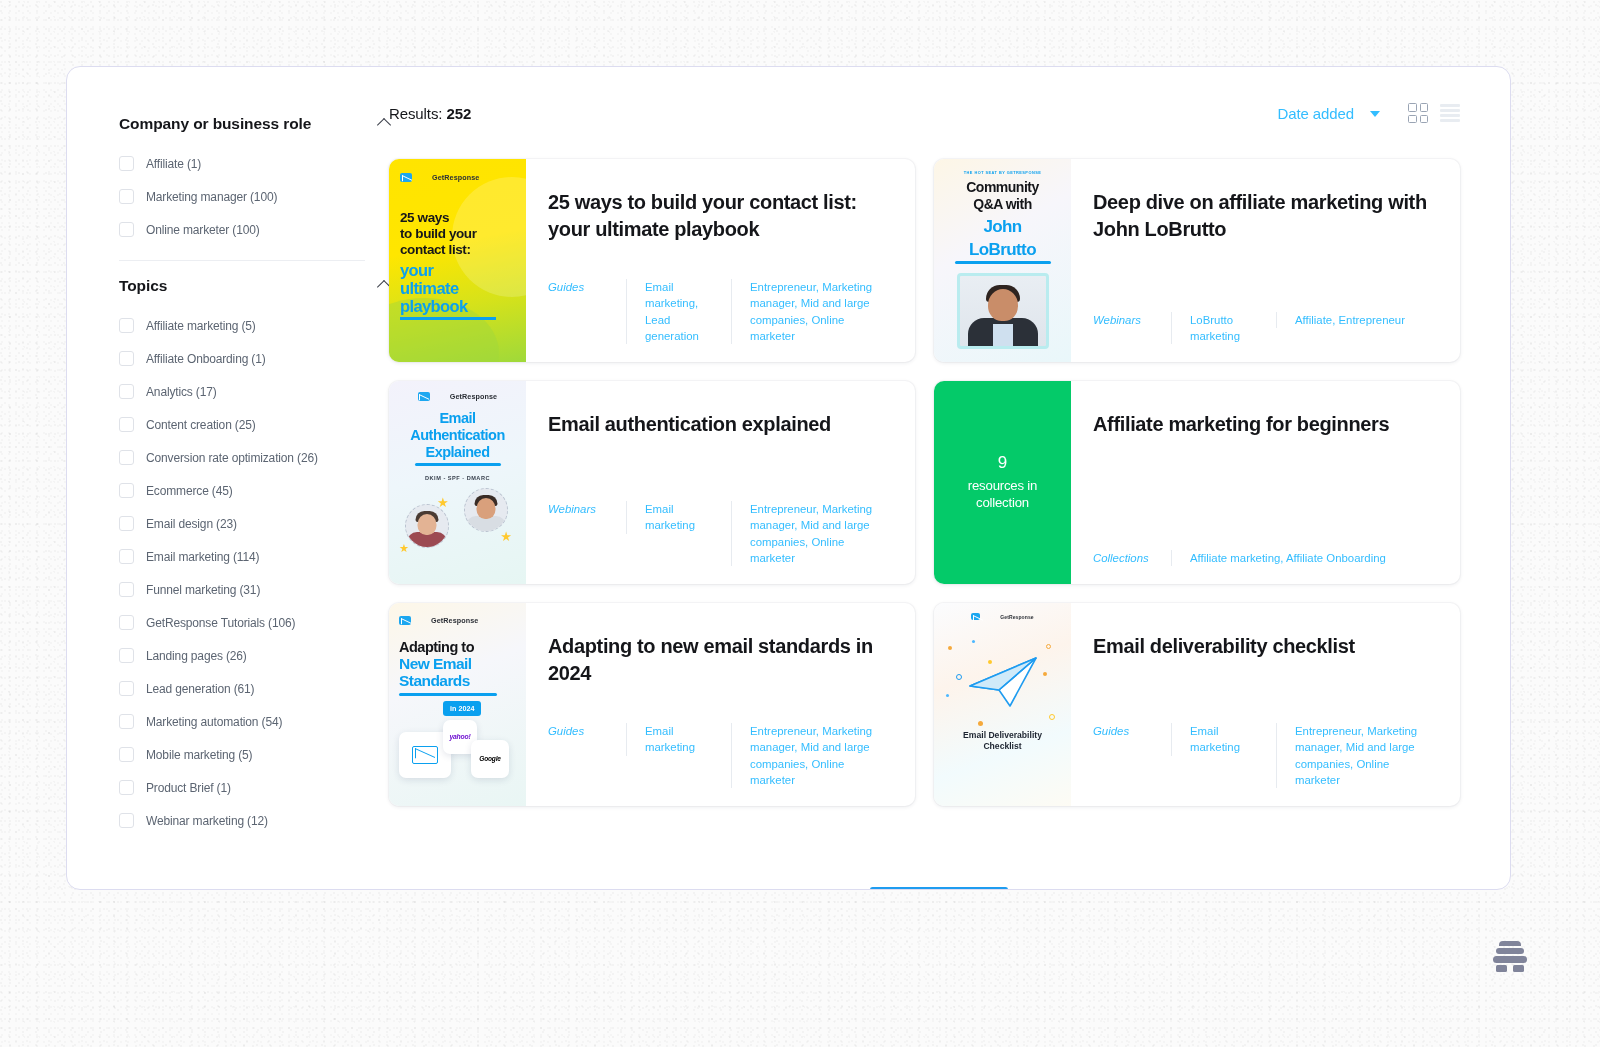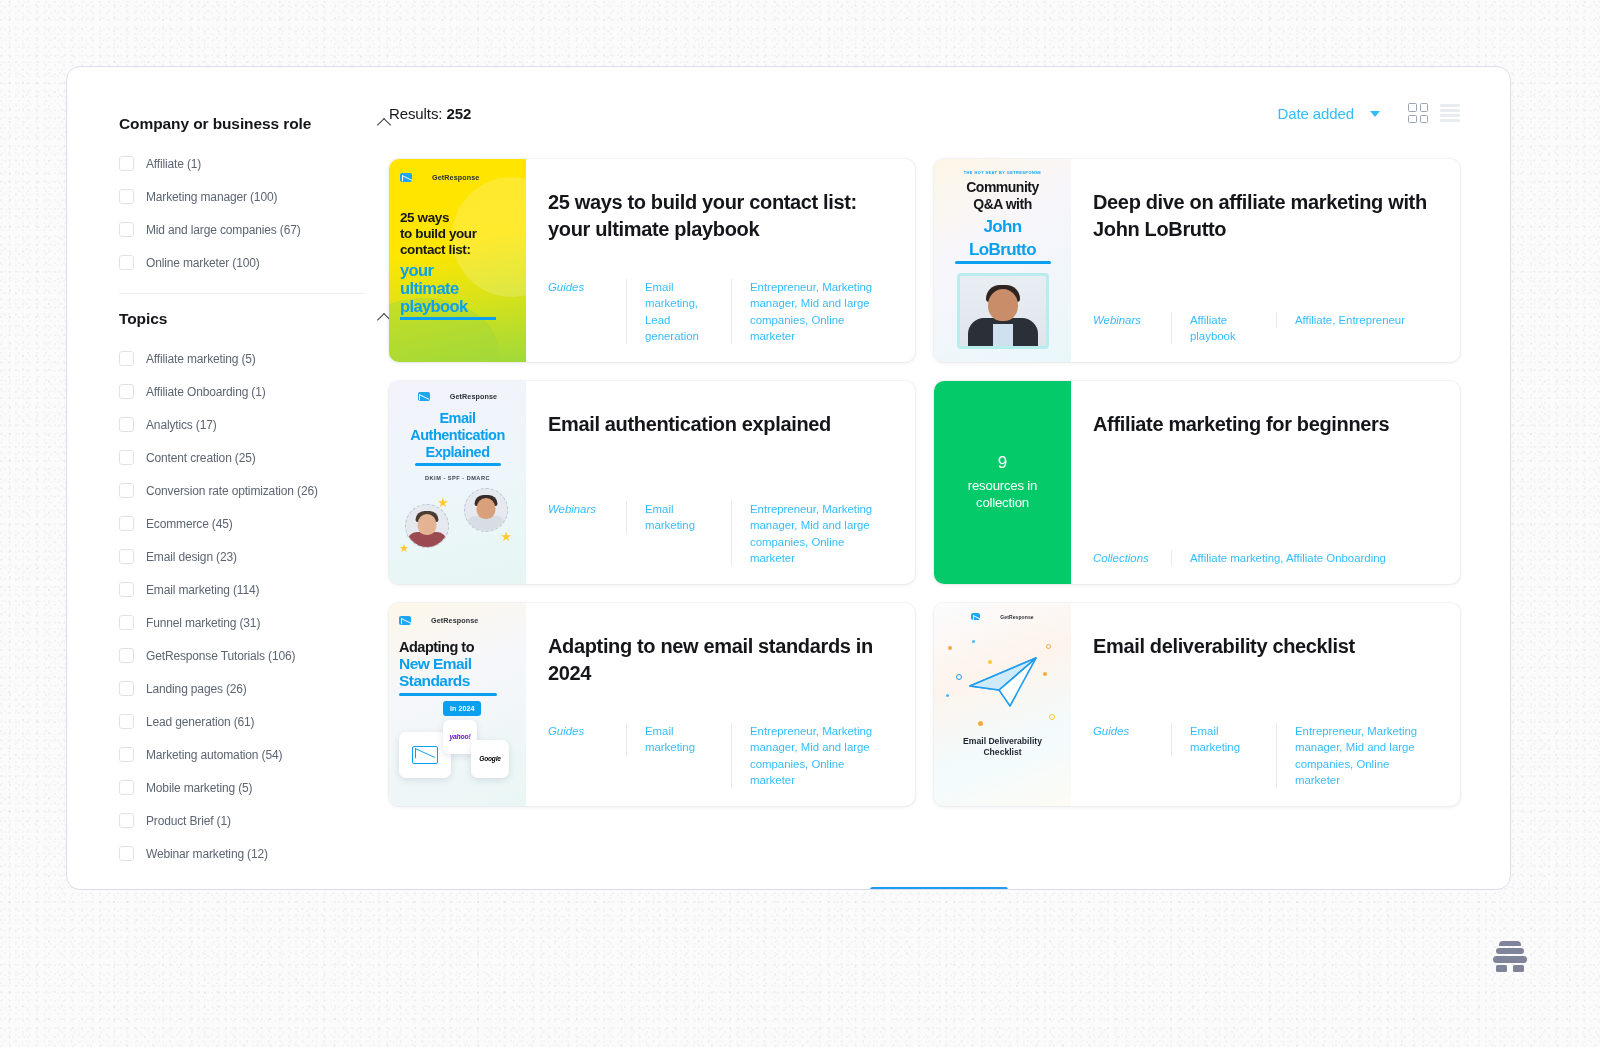--- a/index.html
+++ b/index.html
@@ -454,21 +454,21 @@
   .cov6 {
     background: linear-gradient(160deg,#fbfcfe 0%, #fdf4ec 35%, #f2fbfd 70%, #fdfbf4 100%);
     padding: 10px 8px 0 8px;
     text-align: center;
   }
   .cov6 .plane { position: relative; height: 92px; margin-top: 18px; }
   .cov6 .dots i {
     position: absolute;
     border-radius: 50%;
   }
-  .cov6 .cap { font-size: 8.6px; font-weight: bold; color: #1d2430; line-height: 1.3; margin-top: 6px; }
+  .cov6 .cap { font-size: 8.6px; font-weight: bold; color: #1d2430; line-height: 1.3; }
 
   
   .scroll-ind {
     position: absolute;
     left: 50%;
     transform: translateX(-50%);
     bottom: -3px;
     width: 138px;
     height: 5px;
     background: #1f9cf0;
@@ -498,24 +498,20 @@
         <span class="chev"></span>
       </div>
       <ul class="facet-list">
         <li class="facet-item">
           <span class="cbox"></span>
           <span class="facet-label">Affiliate (1)</span>
         </li>
         <li class="facet-item">
           <span class="cbox"></span>
           <span class="facet-label">Marketing manager (100)</span>
-        </li>
-        <li class="facet-item">
-          <span class="cbox"></span>
-          <span class="facet-label">Mid and large companies (67)</span>
         </li>
         <li class="facet-item">
           <span class="cbox"></span>
           <span class="facet-label">Online marketer (100)</span>
         </li>
       </ul>
     </div>
 
     <div class="divider"></div>
 
@@ -666,21 +662,21 @@
             <span class="torso"></span>
               <span class="shirt"></span>
             <span class="hair"></span>
               <span class="face"></span>
           </div>
         </div>
         <div class="card-body">
           <h3 class="card-title">Deep dive on affiliate marketing with John LoBrutto</h3>
           <div class="meta">
             <div class="meta-col m-type">Webinars</div>
-            <div class="meta-col m-topic">Affiliate playbook</div>
+            <div class="meta-col m-topic">LoBrutto marketing</div>
             <div class="meta-col m-role">Affiliate, Entrepreneur</div>
           </div>
         </div>
       </article>
 
       <article class="card">
         <div class="thumb cov3">
           <div class="gr-logo">
             <span class="gr-mark"></span>
             <span class="gr-name">GetResponse</span>

